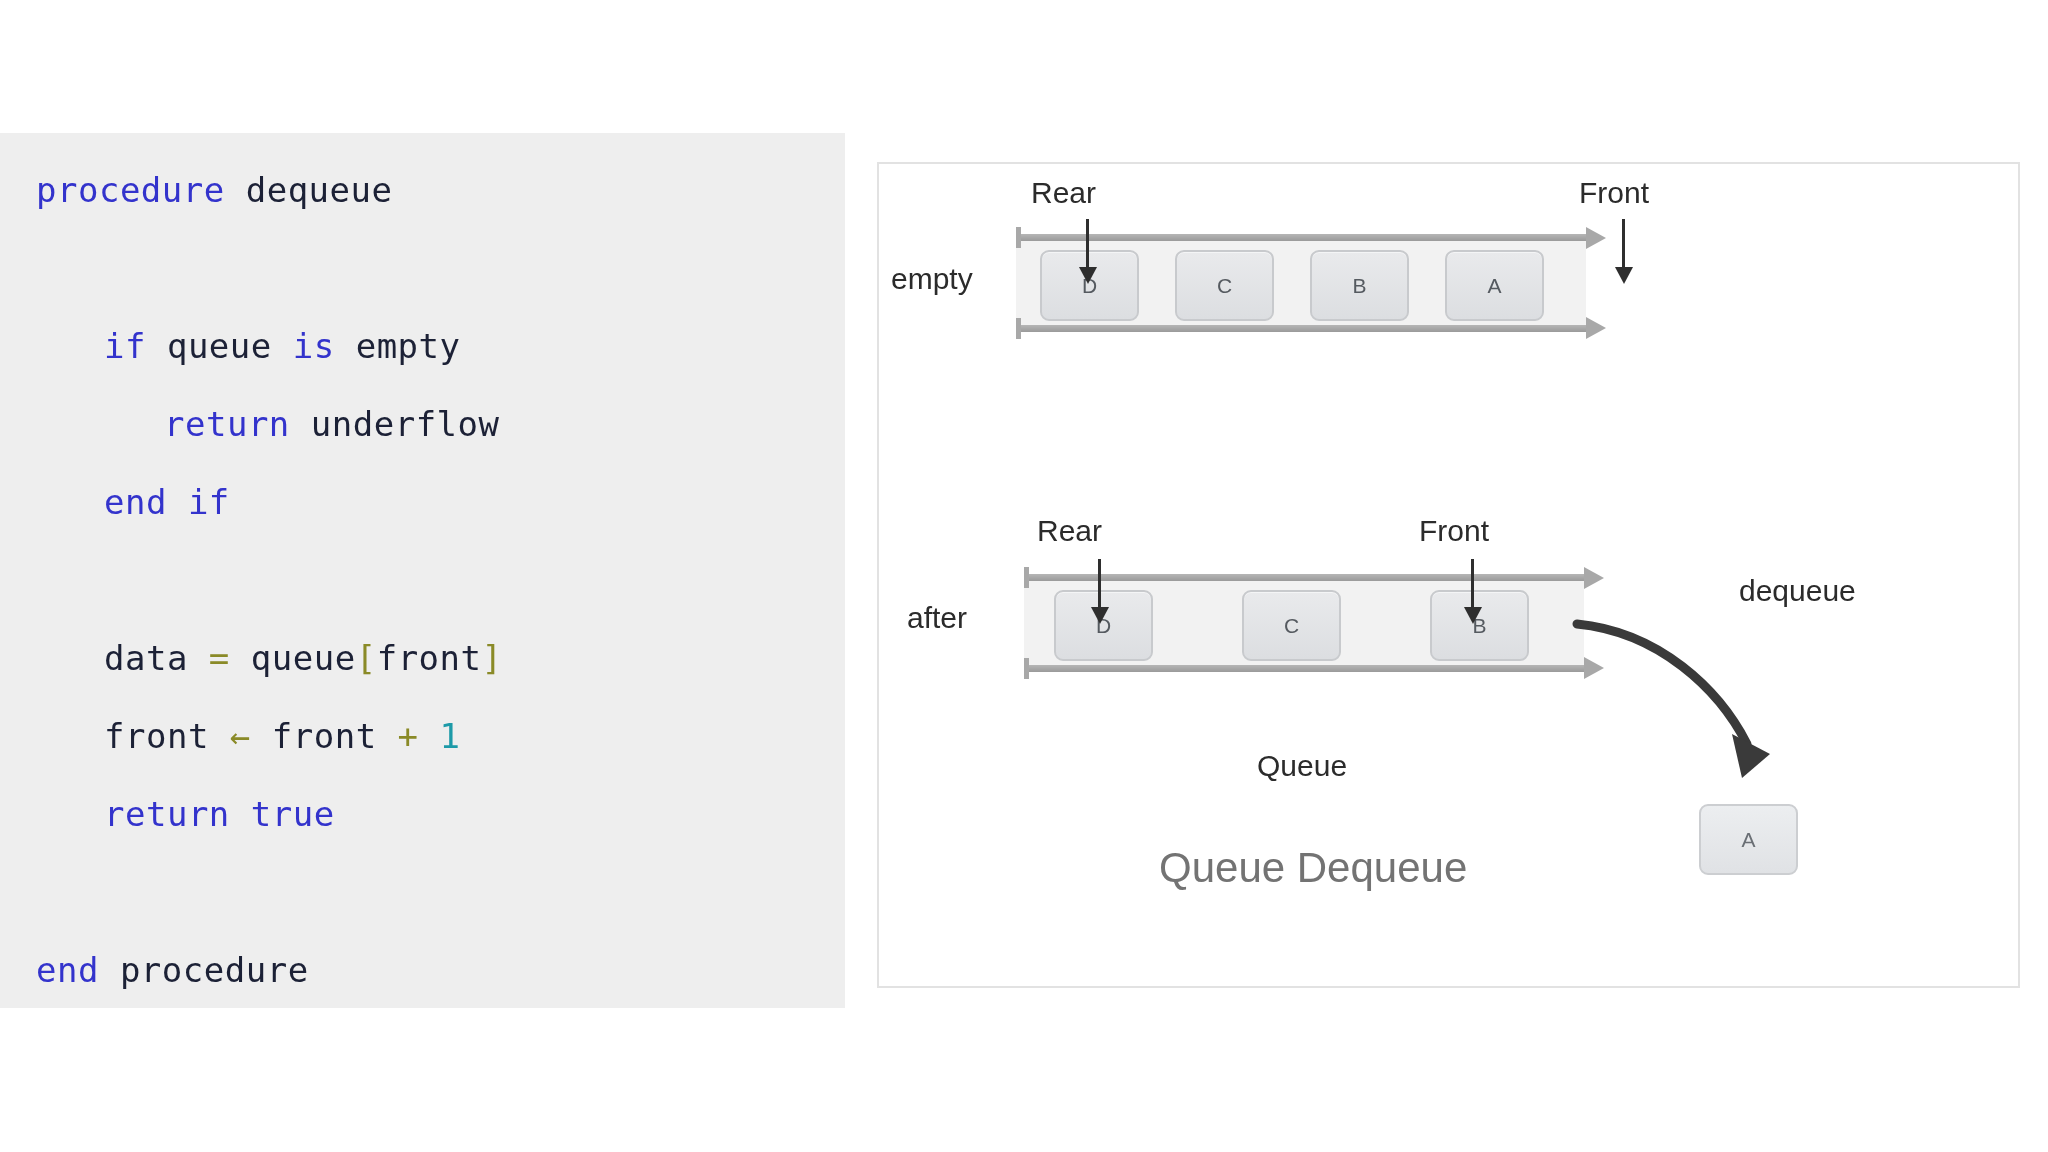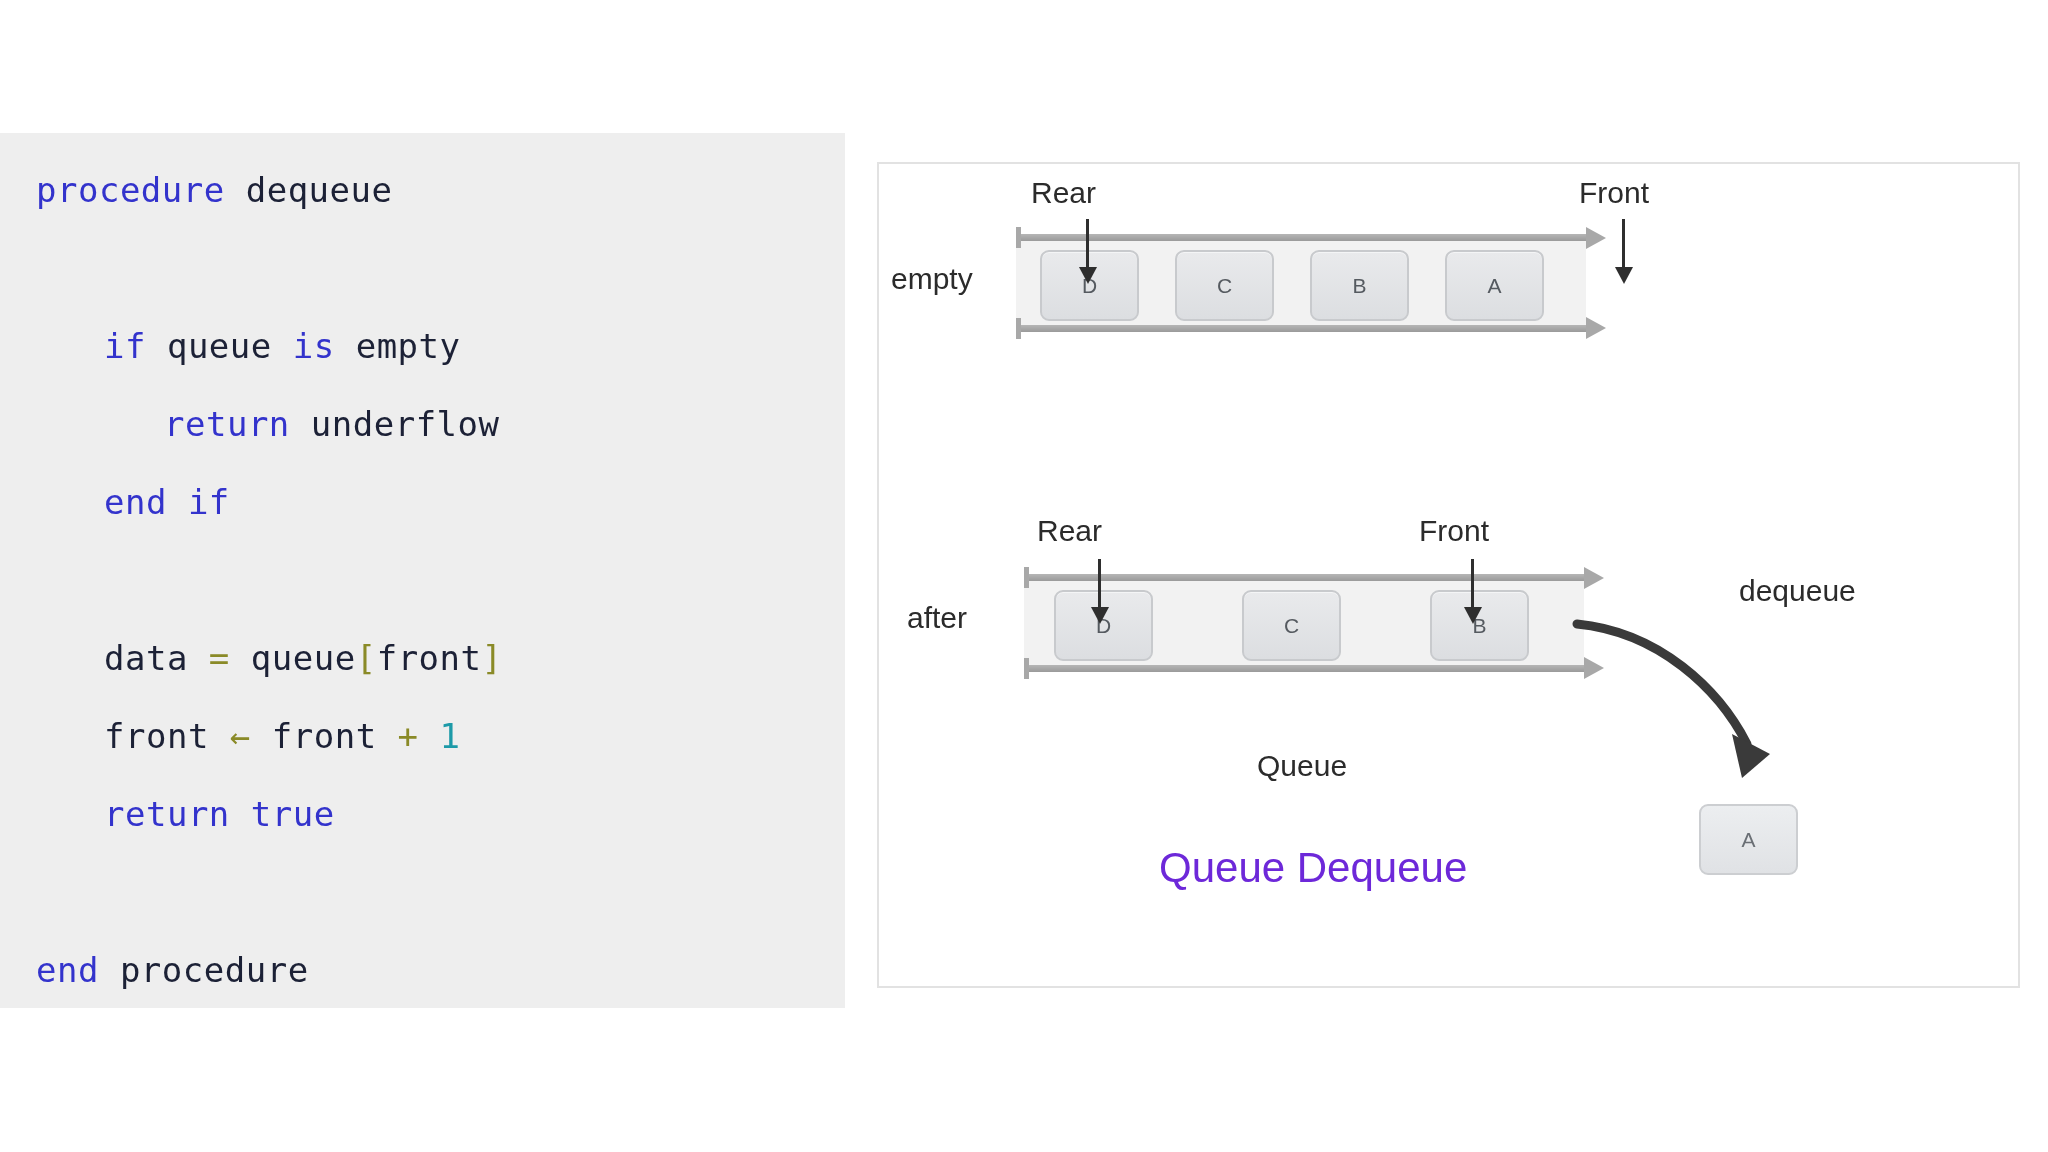--- a/index.html
+++ b/index.html
@@ -60,21 +60,21 @@
     box-shadow:inset 0 1px 0 #f4f5f6;
   }
 
   .ptr-label{position:absolute;font-size:30px;color:#2b2b2b;white-space:nowrap;}
   .ptr-arrow{position:absolute;width:3px;background:#2e2e2e;}
   .ptr-head{position:absolute;width:0;height:0;
     border-left:9px solid transparent;border-right:9px solid transparent;
     border-top:17px solid #2e2e2e;}
 
   #queue-caption{position:absolute;font-size:30px;color:#2b2b2b;}
-  #diagram-title{position:absolute;font-size:42px;color:#6d28d9;}
+  #diagram-title{position:absolute;font-size:42px;color:#737373;}
   #dequeue-label{position:absolute;font-size:30px;color:#2b2b2b;}
   #dequeue-curve{position:absolute;}
   #detached-cell{
     position:absolute;width:95px;height:67px;
     background:linear-gradient(to bottom,#eceef0,#e0e2e5);
     border:2px solid #ccced1;border-radius:9px;
     display:flex;align-items:center;justify-content:center;
     font-size:21px;color:#6a6f75;
   }
 </style>

